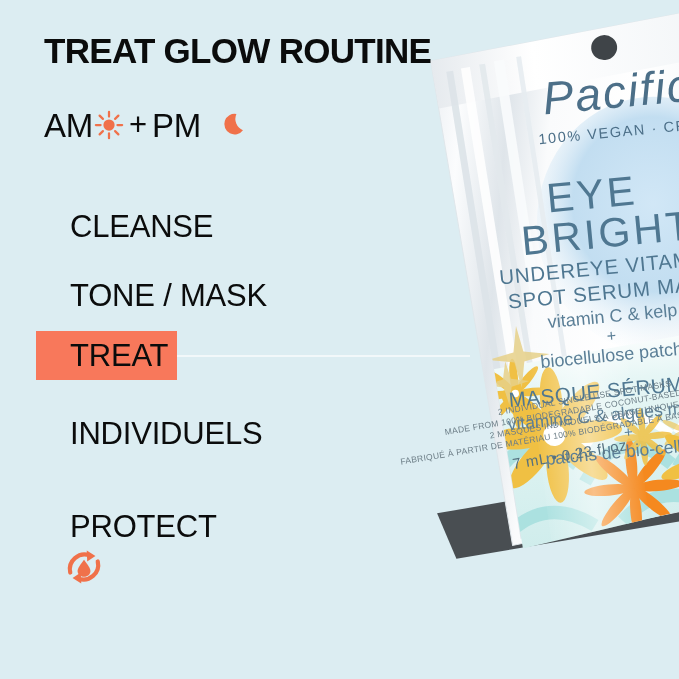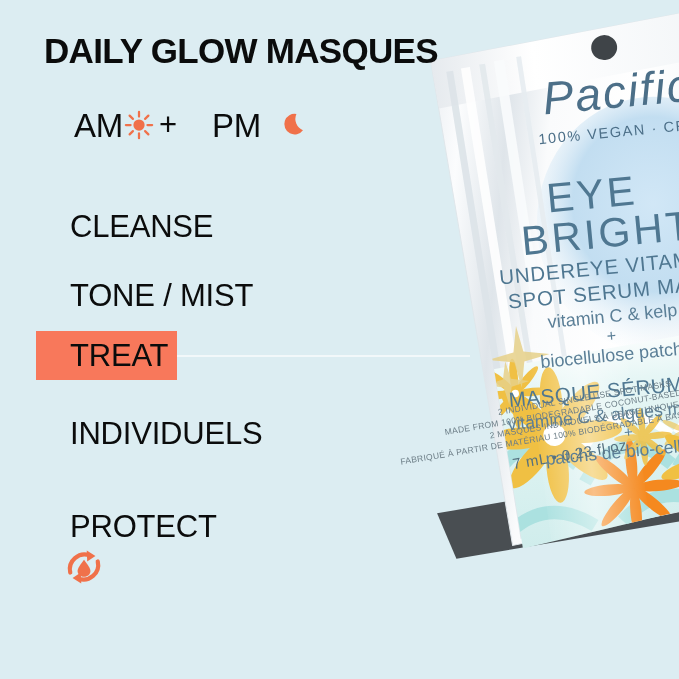--- a/index.html
+++ b/index.html
@@ -42,21 +42,20 @@
     height: 44px;
     display: flex;
     align-items: center;
     white-space: nowrap;
   }
   .amrow .word {
     font-size: 33px;
     color: #0b0c0c;
     letter-spacing: -0.3px;
     line-height: 1;
-    margin-left: 30px;
   }
   .sunwrap { margin-left: 1px; margin-right: 4px; display:flex; align-items:center; }
   .plus { font-size: 31px; color:#0b0c0c; margin: 0 5px 0 1px; }
   .moonwrap { margin-left: 19px; display:flex; align-items:center; }
 
   .steps {
     position: absolute;
     left: 0;
     top: 0;
     width: 430px;
@@ -335,21 +334,21 @@
       <g transform="rotate(-9.5 590 430)">
         <text x="590" y="400" font-size="8.5" fill="#6c7d86" text-anchor="middle" letter-spacing="0.3">2 INDIVIDUAL SINGLE USE SPOT MASKS</text>
         <text x="590" y="411" font-size="8.5" fill="#6c7d86" text-anchor="middle" letter-spacing="0.3">MADE FROM 100% BIODEGRADABLE COCONUT-BASED MATERIAL</text>
         <text x="586" y="422" font-size="8.5" fill="#6c7d86" text-anchor="middle" letter-spacing="0.3">2 MASQUES INDIVIDUELS À USAGE UNIQUE</text>
         <text x="586" y="433" font-size="8.5" fill="#6c7d86" text-anchor="middle" letter-spacing="0.3">FABRIQUÉ À PARTIR DE MATÉRIAU 100% BIODÉGRADABLE À BASE DE NOIX DE COCO</text>
         <text x="566" y="456" font-size="15" fill="#55707f" text-anchor="middle" letter-spacing="0.5">7 mL • 0.23 fl oz</text>
       </g>
     </svg>
   </div>
 
-  <div class="title">DAILY GLOW MASQUES</div>
+  <div class="title">TREAT GLOW ROUTINE</div>
 
   <div class="amrow">
     <span class="word">AM</span>
     <span class="sunwrap">
       <svg width="30" height="30" viewBox="0 0 32 32">
         <g fill="#f0714a">
           <circle cx="16" cy="16" r="6"></circle>
           <g stroke="#f0714a" stroke-width="2.4" stroke-linecap="round">
             <line x1="16" y1="2" x2="16" y2="7"></line>
             <line x1="16" y1="25" x2="16" y2="30"></line>
@@ -372,21 +371,21 @@
     </span>
   </div>
 
   <div class="hairline"></div>
 
   <div class="steps">
     <div class="step" style="top:206px">
       <span class="label">CLEANSE</span>
     </div>
     <div class="step" style="top:275px">
-      <span class="label">TONE / MIST</span>
+      <span class="label">TONE / MASK</span>
     </div>
     <div class="step highlight" style="top: 331px; background: rgb(248, 120, 91); text-align: right;">
       <span class="label">TREAT</span>
     </div>
     <div class="step" style="top:413px">
       <span class="label">INDIVIDUELS</span>
     </div>
     <div class="step" style="top:506px">
       <span class="label">PROTECT</span>
     </div>

